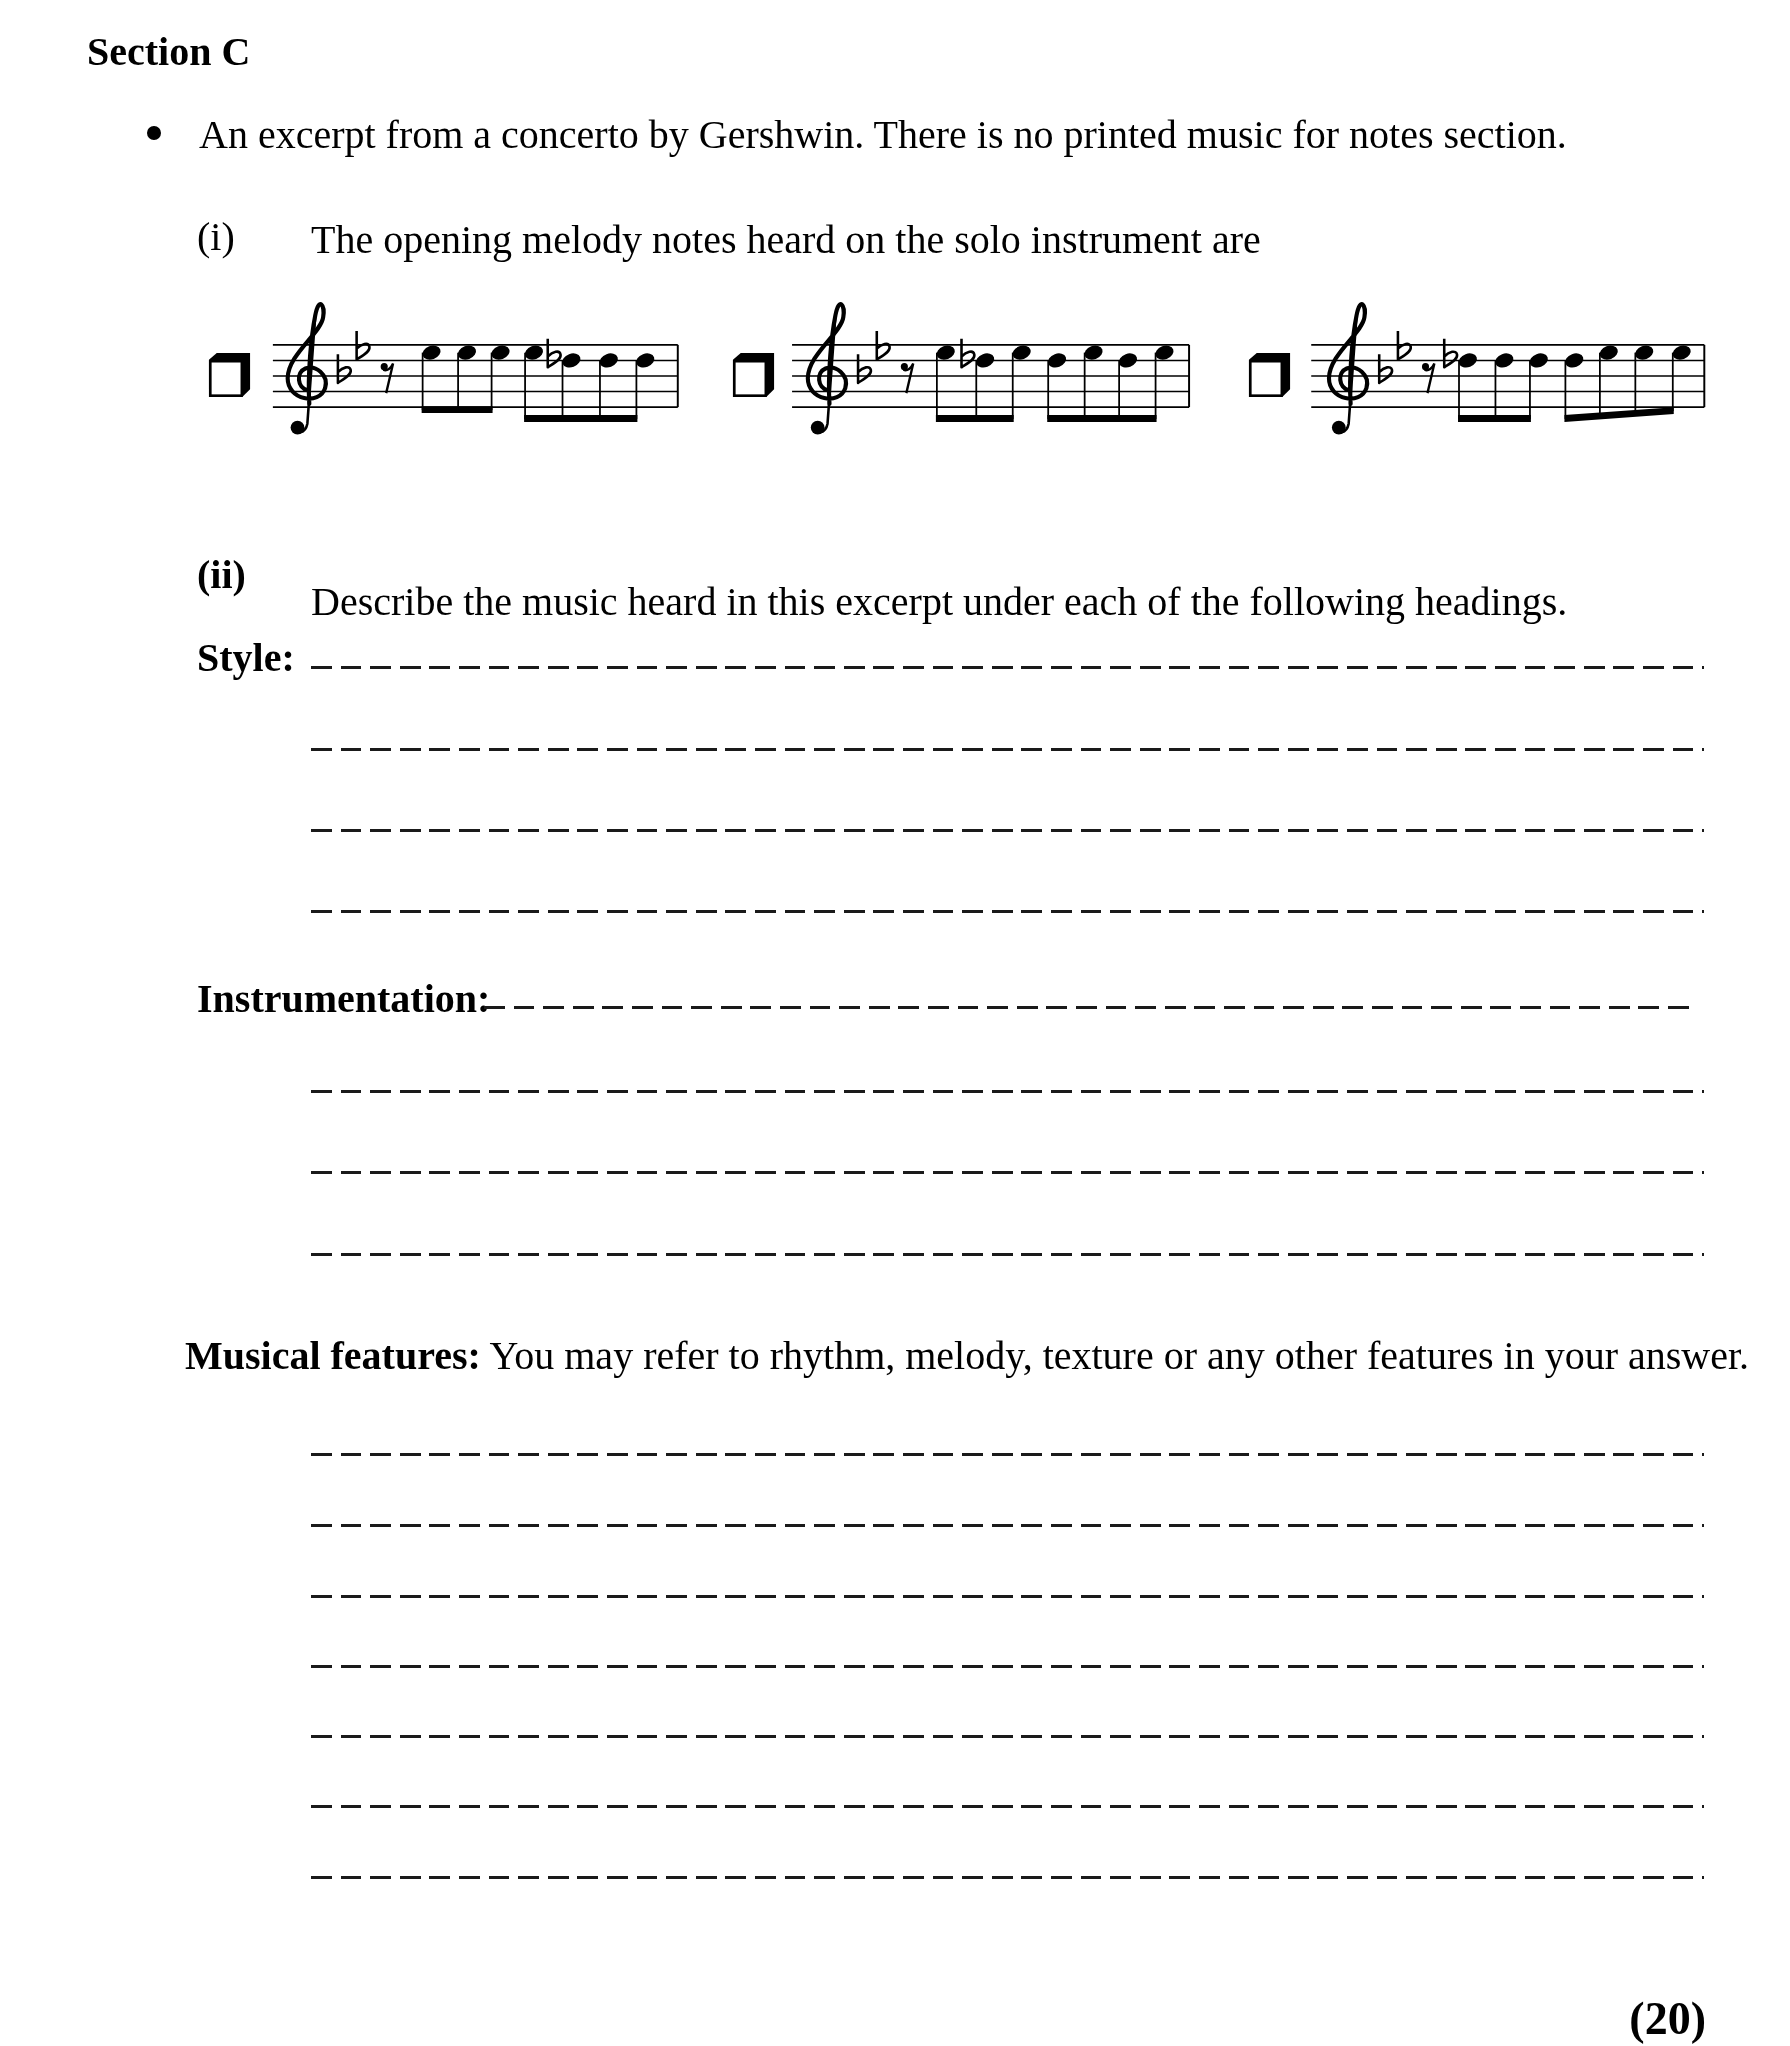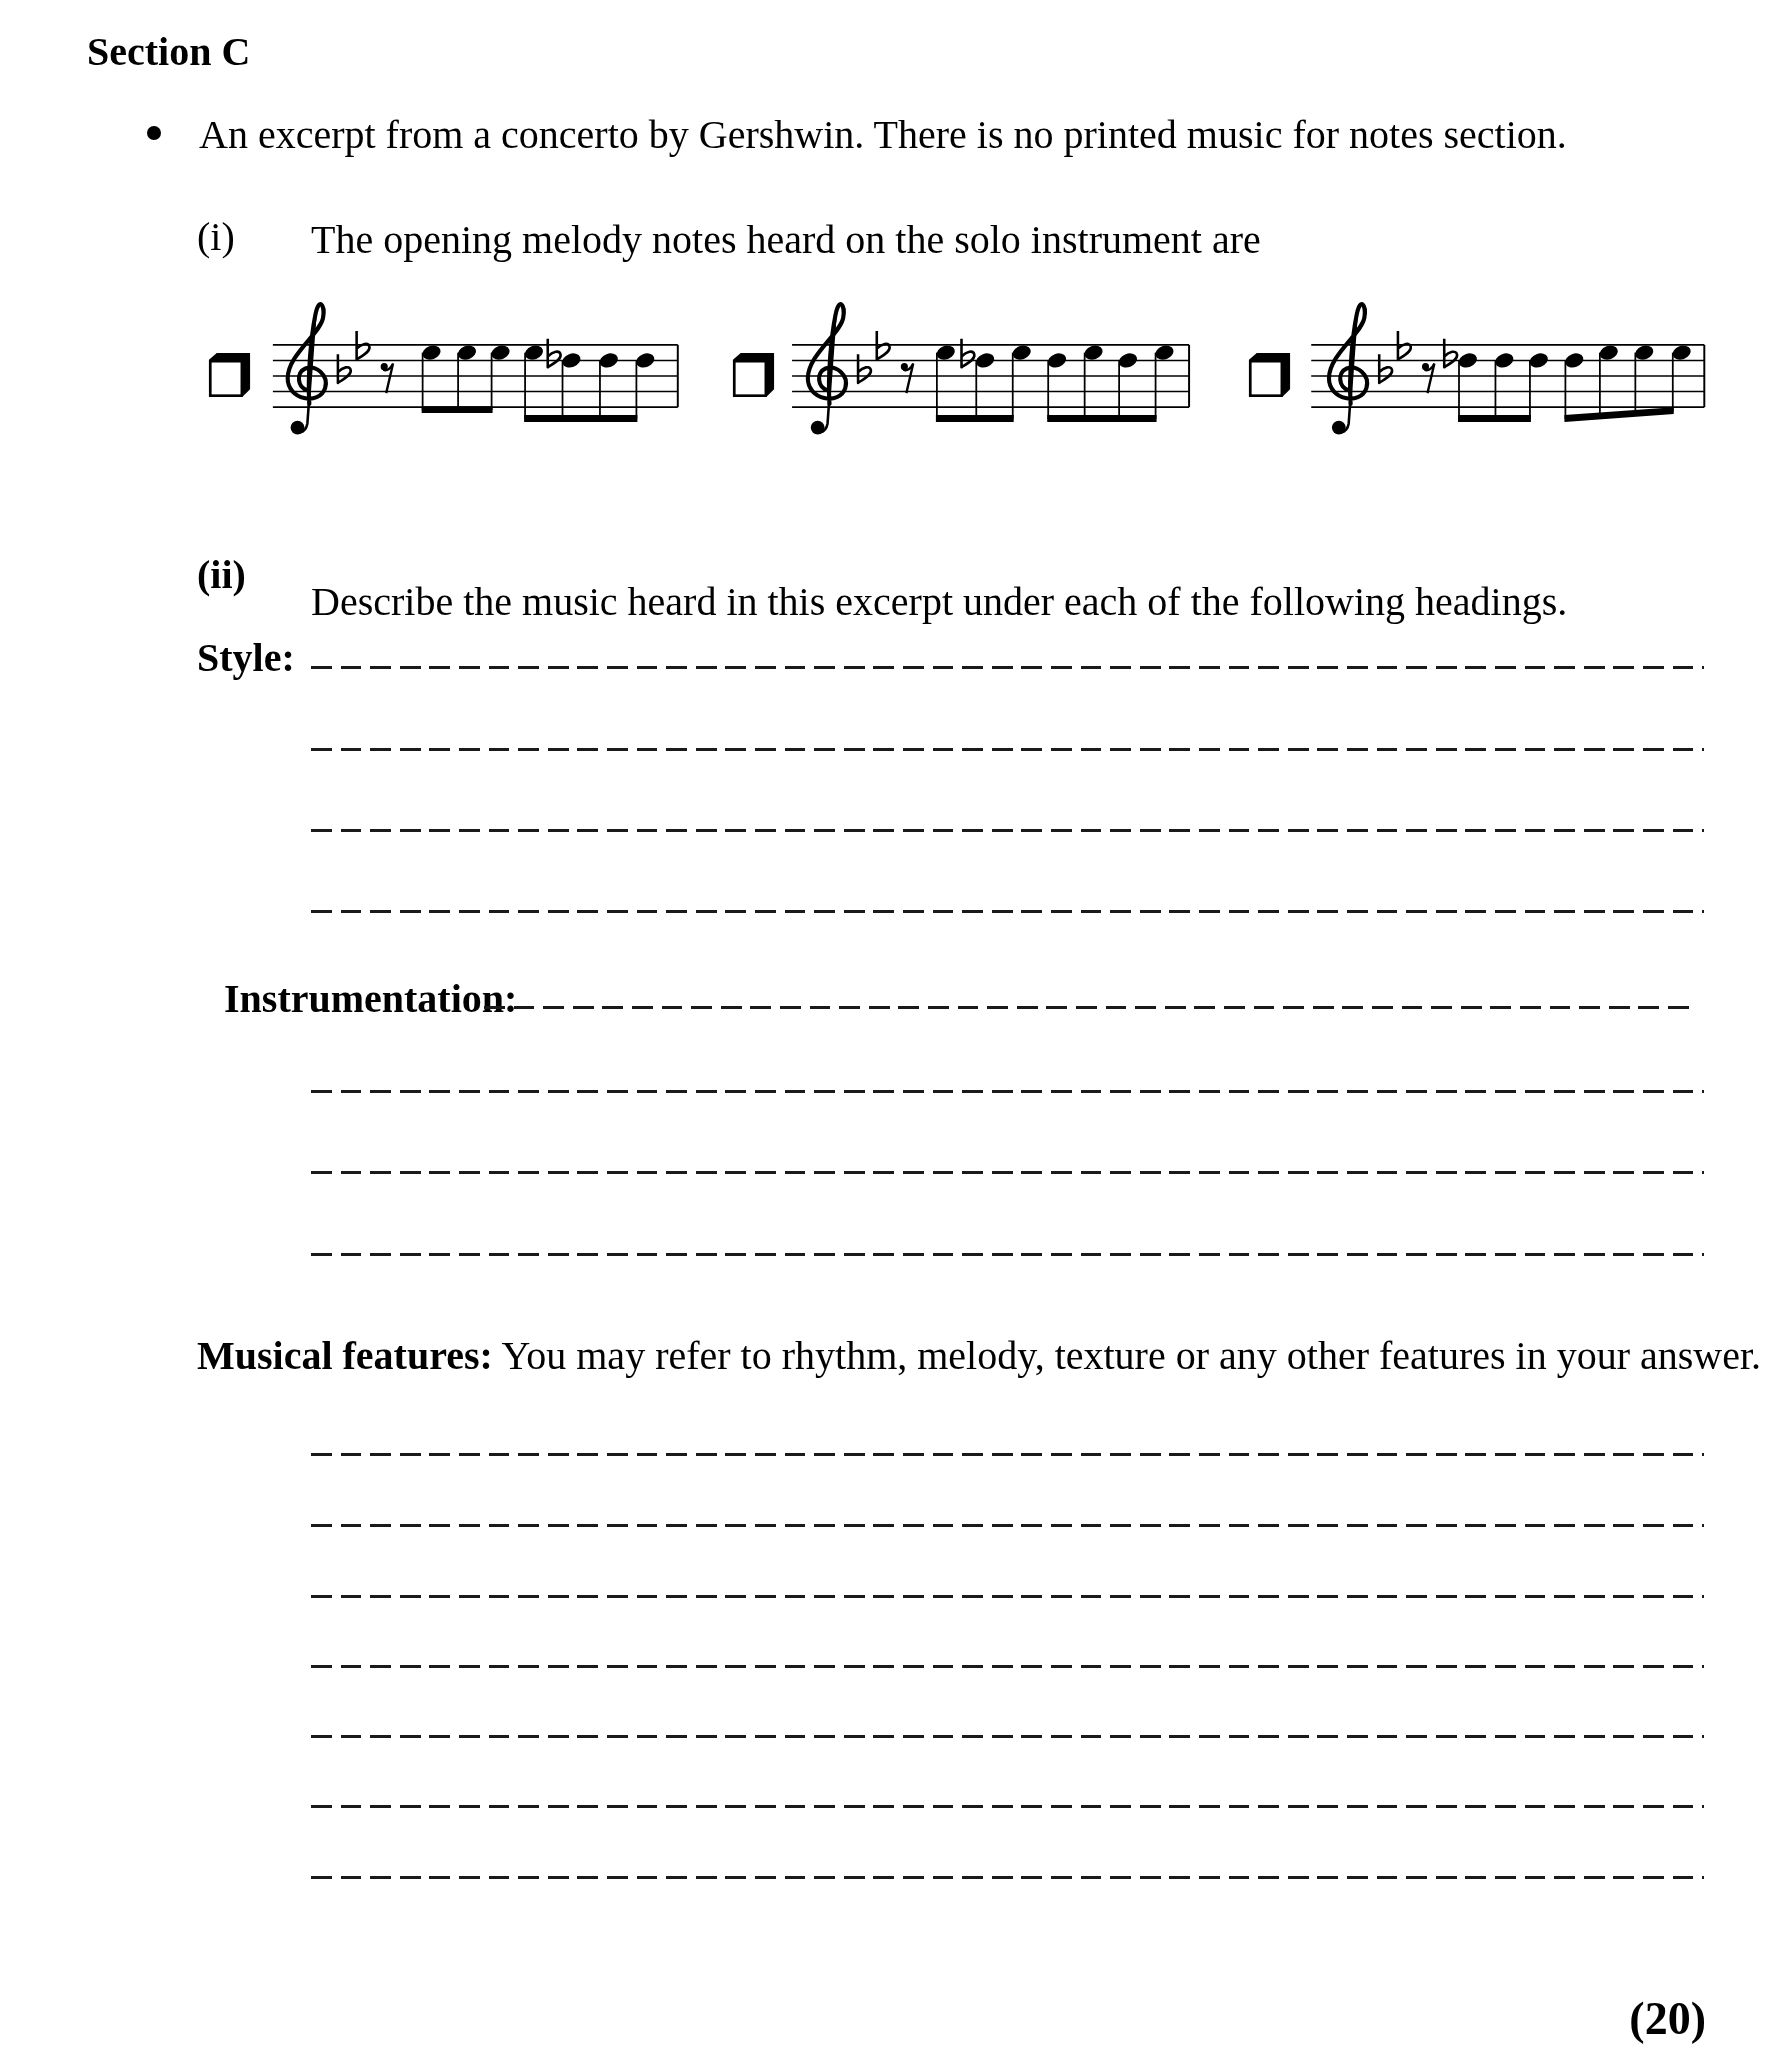--- a/index.html
+++ b/index.html
@@ -159,27 +159,27 @@
 
 <div class="abs txt" style="left:197px; top:555px;font-weight:bold;">(ii)</div>
 <div class="abs txt" style="left:311px; top:555px;margin-top:27px;">Describe the music heard in this excerpt under each of the following headings.</div>
 
 <div class="abs txt bold" style="left:197px; top:638px;text-align:right;">Style:</div>
 <div class="dashline" style="left:311px; top:666px; width:1393px;"></div>
 <div class="dashline" style="left:311px; top:748px; width:1393px;"></div>
 <div class="dashline" style="left:311px; top:829px; width:1393px;"></div>
 <div class="dashline" style="left:311px; top:910px; width:1393px;"></div>
 
-<div class="abs txt bold" style="left:197px; top:979px;margin-left:27px;">Instrumentation:</div>
+<div class="abs txt bold" style="left:197px; top:979px;">Instrumentation:</div>
 <div class="dashline" style="left:484px; top:1006px; width:1212px;"></div>
 <div class="dashline" style="left:311px; top:1090px; width:1393px;"></div>
 <div class="dashline" style="left:311px; top:1171px; width:1393px;"></div>
 <div class="dashline" style="left:311px; top:1253px; width:1393px;"></div>
 
-<div class="abs txt" style="left:197px; top:1336px;">
+<div class="abs txt" style="left:185px; top:1336px;">
   <span class="bold">Musical features:</span>
   <span>You may refer to rhythm, melody, texture or any other features in your answer.</span>
 </div>
 <div class="dashline" style="left:311px; top:1453px; width:1393px;"></div>
 <div class="dashline" style="left:311px; top:1524px; width:1393px;"></div>
 <div class="dashline" style="left:311px; top:1595px; width:1393px;"></div>
 <div class="dashline" style="left:311px; top:1665px; width:1393px;"></div>
 <div class="dashline" style="left:311px; top:1735px; width:1393px;"></div>
 <div class="dashline" style="left:311px; top:1805px; width:1393px;"></div>
 <div class="dashline" style="left:311px; top:1876px; width:1393px;"></div>

